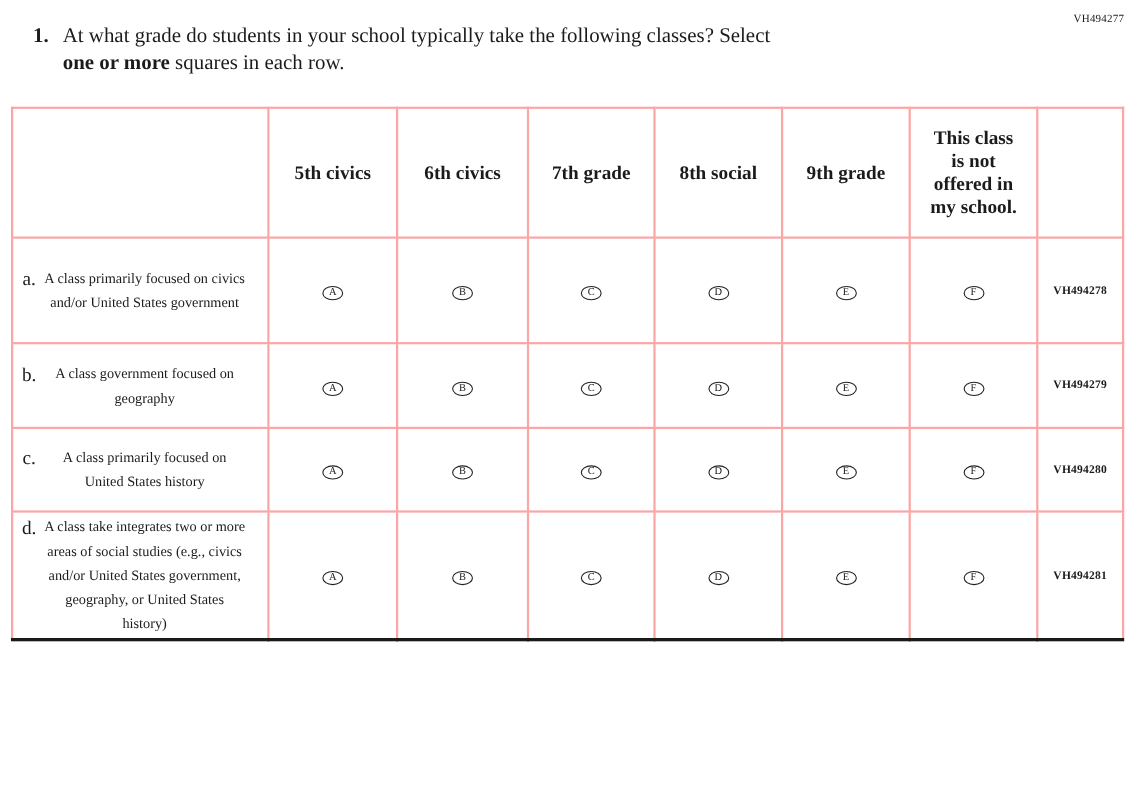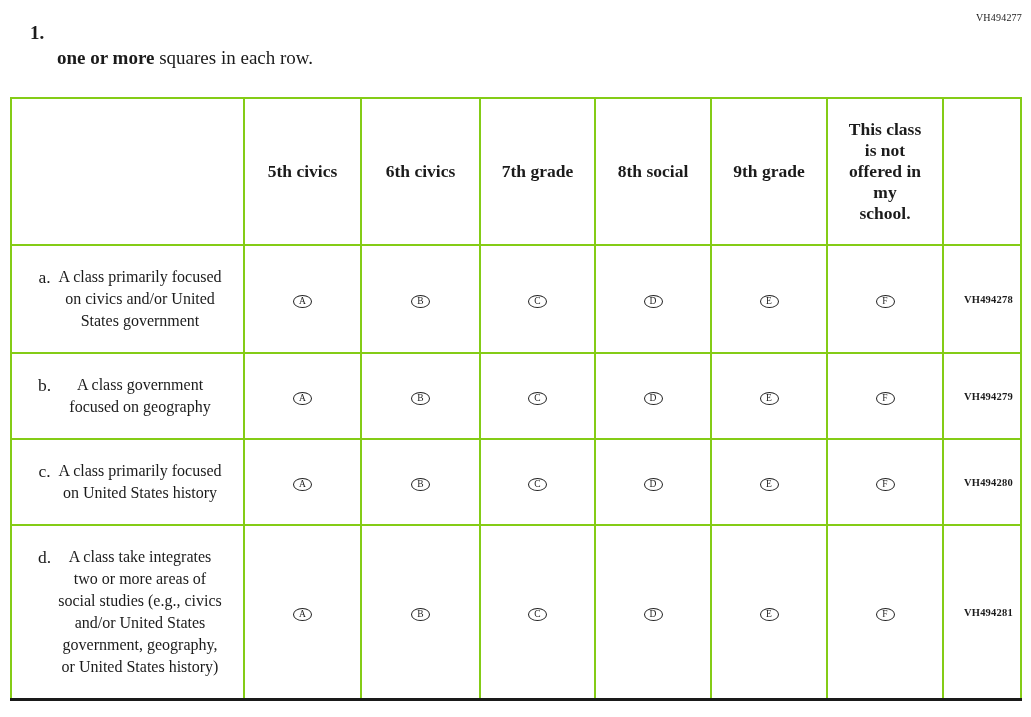--- a/index.html
+++ b/index.html
@@ -40,24 +40,24 @@
   .q-text b { font-weight: bold; font-family: Liberation Serif, serif; }
   table.grid {
     margin: 27px 0 0 10px;
     width: 1012px;
     border-collapse: collapse;
     table-layout: fixed;
     border: 2px solid #1a1a1a;
     border-bottom-width: 3px;
   }
   table.grid th, table.grid td {
-    border: 2px solid #84cc16;
+    border: 2px solid #fca5a5;
     vertical-align: middle;
     text-align: center;
-    padding: 20px;
+    padding: 2px;
   }
   thead th { border-bottom: 7px double #1a1a1a; }
   thead tr { height: 118px; }
   th.col-header {
     font-weight: bold;
     font-size: 17.5px;
     line-height: 21px;
   }
   th.col-header .narrow {
     display: inline-block;
@@ -68,21 +68,21 @@
     text-align: left;
     padding: 5px 6px 5px 6px;
   }
   .item-inner { display: flex; }
   .item-letter {
     flex: 0 0 25px;
     font-size: 17.5px;
     line-height: 22px;
   }
   .item-label {
-    font-size: 16px;
+    font-size: 13px;
     line-height: 22px;
     max-width: 185px;
     text-align: center;
   }
   td.code-cell {
     font-size: 10.5px;
     letter-spacing: 0.2px;
     padding: 2px 1px;
     font-weight: bold;
   }
@@ -105,21 +105,21 @@
   tr.row-c { height: 76px; }
 </style>
 </head>
 <body>
 
 <div class="form-code-top">VH494277</div>
 
 <div class="question-block">
   <div class="q-number">1.</div>
   <div class="q-text">
-    <br>
+    <span>At what grade do students in your school typically take the following classes? Select</span><br>
     <b>one or more</b><span> squares in each row.</span>
   </div>
 </div>
 
 <table class="grid">
   <colgroup>
     <col style="width:233px">
     <col style="width:117px">
     <col style="width:119px">
     <col style="width:115px">

